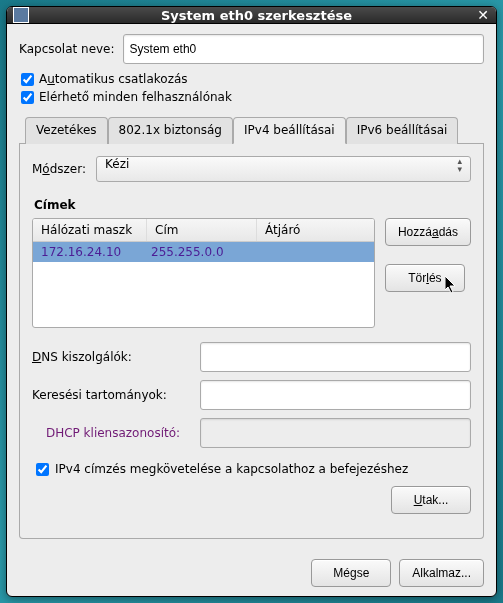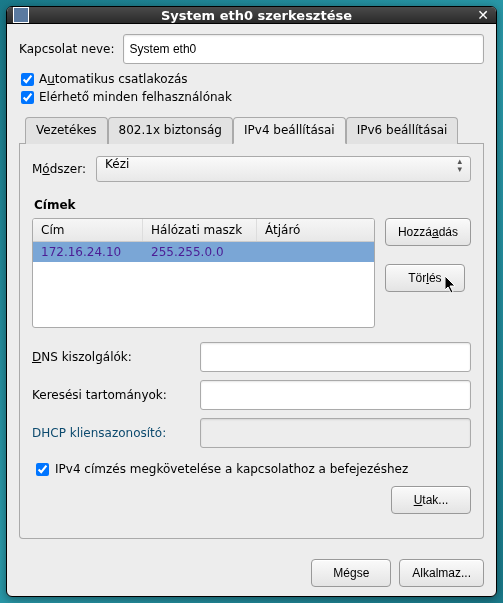--- a/index.html
+++ b/index.html
@@ -75,21 +75,21 @@
   .addr-btns { display: flex; flex-direction: column; margin-left: 10px; gap: 10px; }
   button.btn {
     height: 28px; min-width: 80px; border: 1px solid #999; border-radius: 4px;
     background: linear-gradient(#fafafa,#e4e4e4); padding: 0 12px; font-size: 12px;
     cursor: pointer; margin-bottom: 8px;
     box-shadow: 0 1px 0 #fff inset;
   }
   .form-grid { margin-top: 14px; }
   .form-grid .frow { display: flex; align-items: center; margin-bottom: 8px; }
   .form-grid .flabel { width: 168px; text-align: left; padding-right: 6px; }
-  .form-grid .flabel.disabled { color: #0c4a6e; }
+  .form-grid .flabel.disabled { color: #701a75; text-align: center; }
   .form-grid input[type=text] { flex: 1; }
   .form-grid input[disabled] { background: #ededed; color:#aaa; }
   .require-row { margin: 6px 0 10px 4px; display:flex; align-items:center; }
   .routes-row { display: flex; justify-content: flex-end; margin-bottom: 4px; }
   .footer { display: flex; justify-content: flex-end; padding: 10px 12px 12px; gap: 8px; }
   .delbtn-wrap { position: relative; }
   .cursor-svg { position:absolute; left:60px; top:12px; }
 </style>
 </head>
 <body>
@@ -135,22 +135,22 @@
               <span>▾</span>
             </span>
         </div>
       </div>
 
       <div class="section-label">Címek</div>
 
       <div class="addr-wrap">
         <div class="addr-table">
           <div class="thead">
+            <div class="th c2">Hálózati maszk</div>
             <div class="th c1">Cím</div>
-            <div class="th c2">Hálózati maszk</div>
             <div class="th c3">Átjáró</div>
           </div>
           <div class="trow selected">
             <div class="td c1">172.16.24.10</div>
             <div class="td c2">255.255.0.0</div>
           </div>
         </div>
         <div class="addr-btns">
           <button class="btn"><span>Hozzá</span><span class="underline">a</span><span>dás</span></button>
           <div class="delbtn-wrap">

